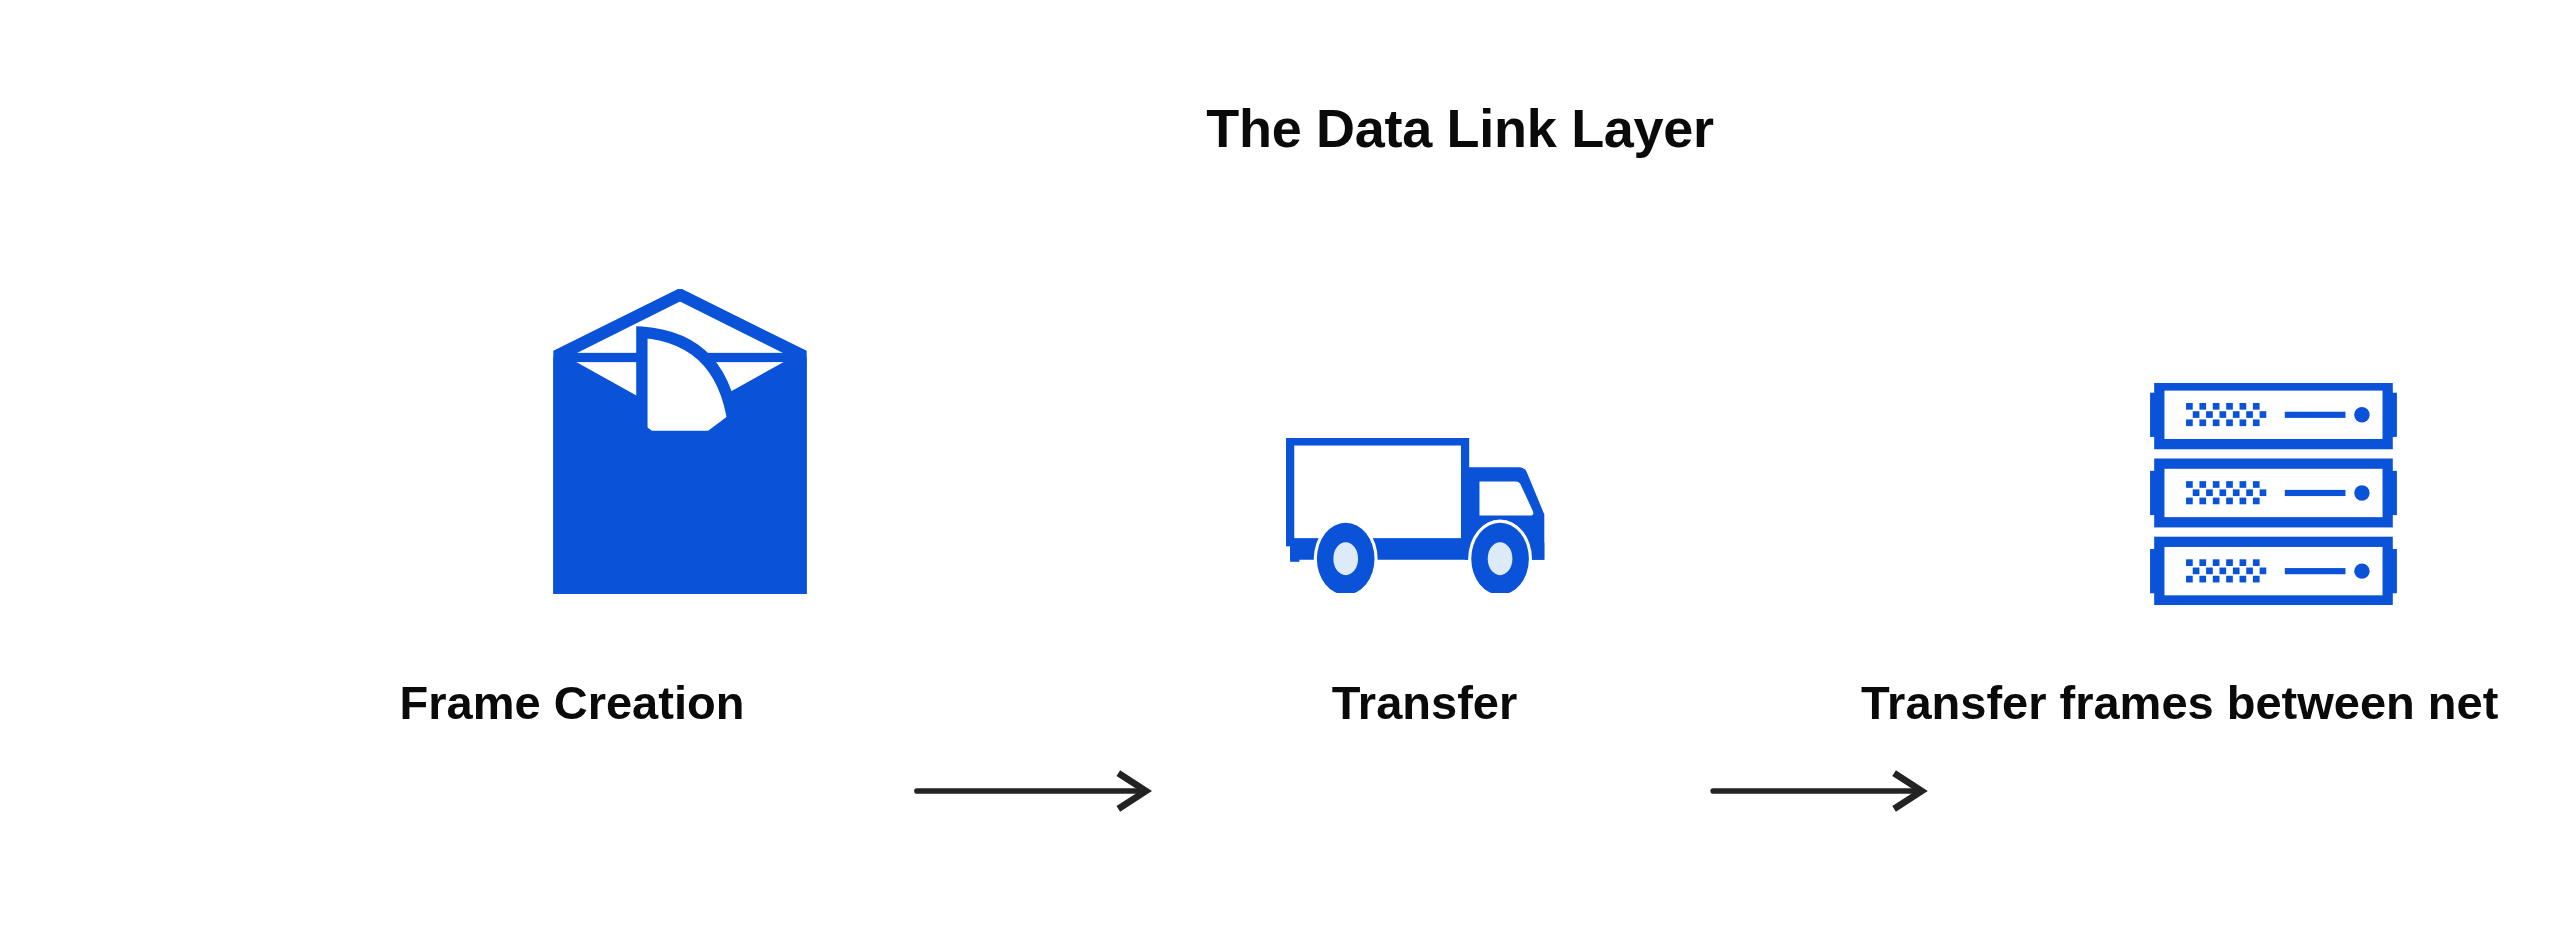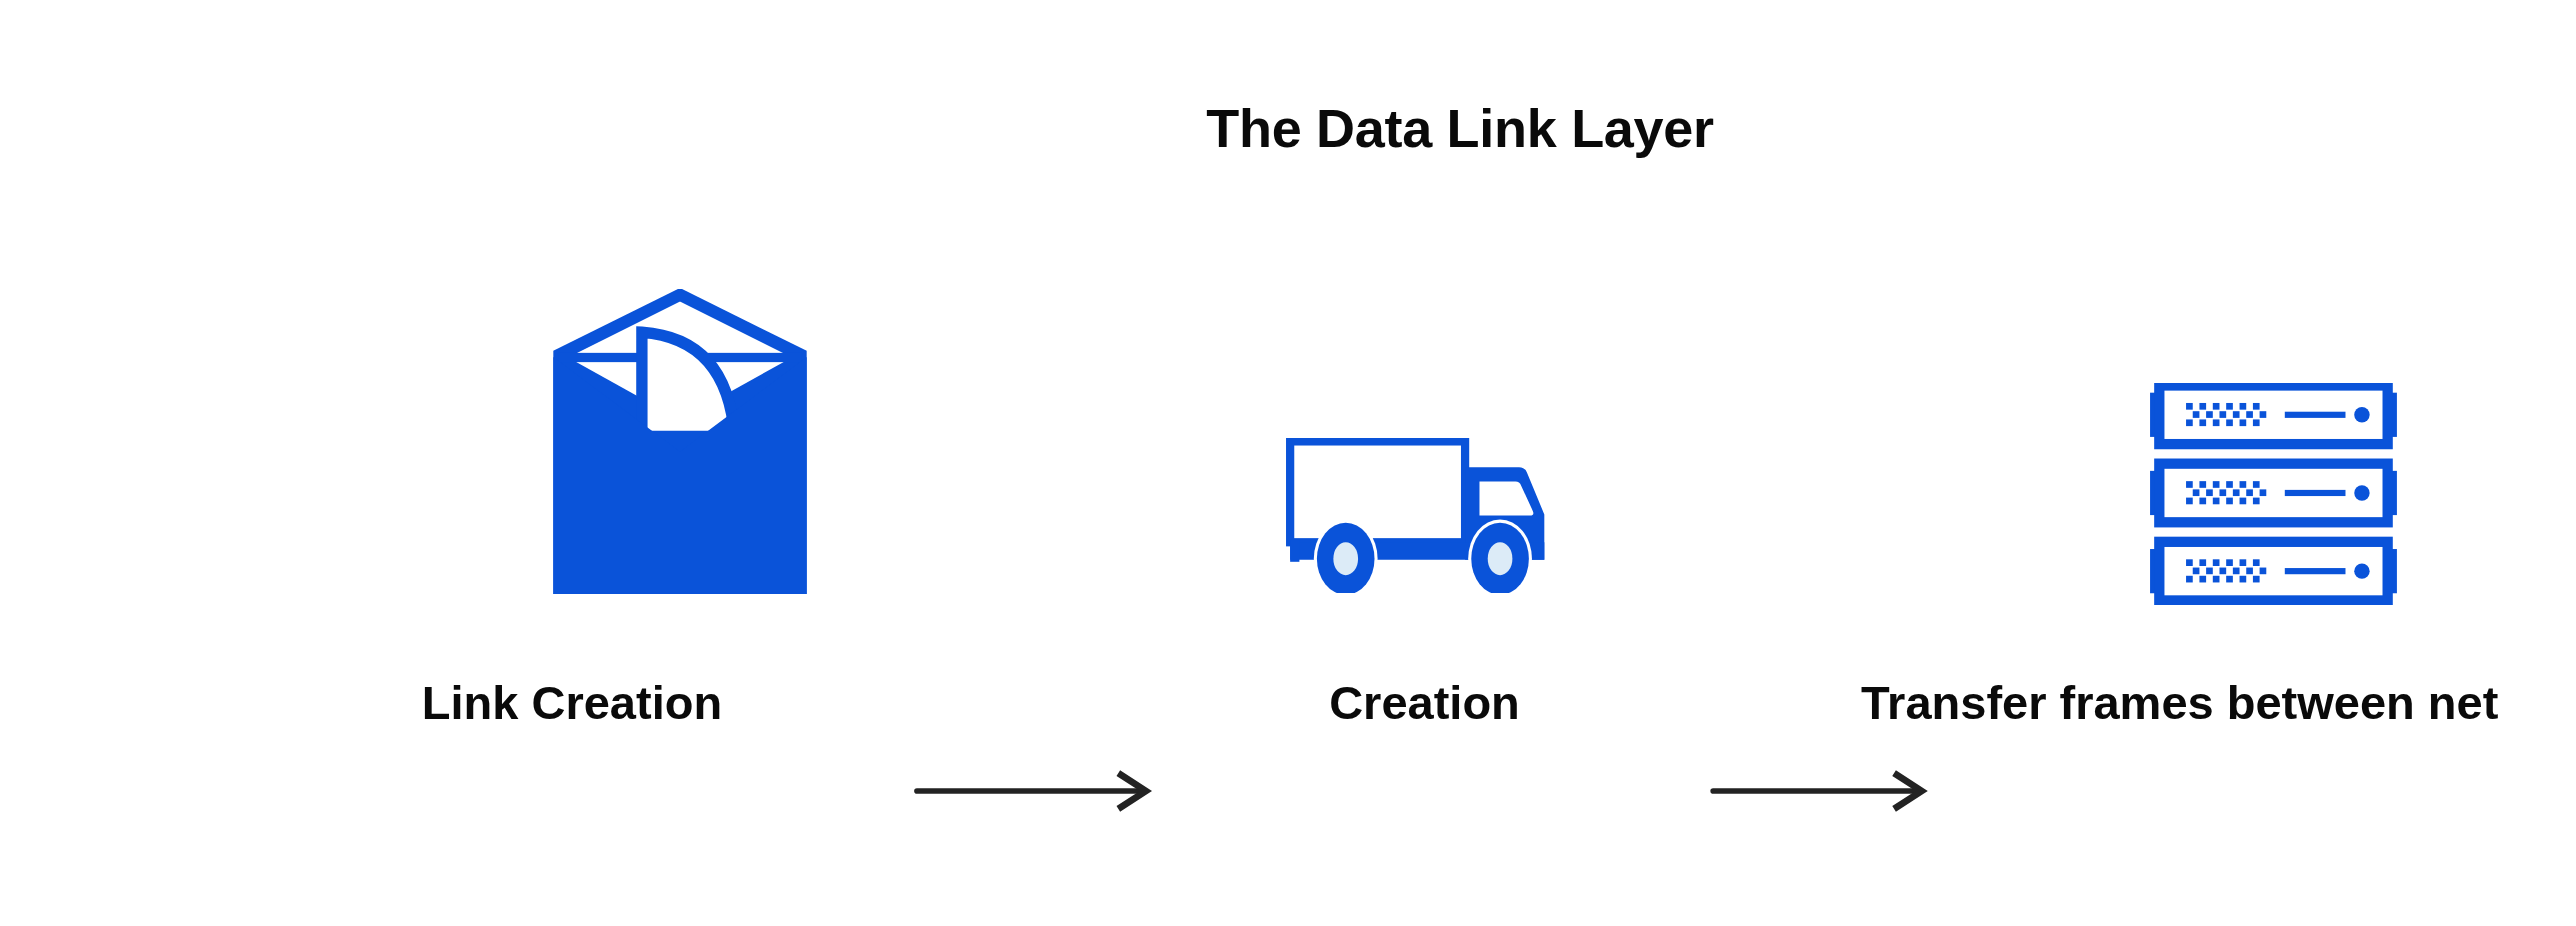--- a/index.html
+++ b/index.html
@@ -204,21 +204,21 @@
     <div class="arrow-connector" id="arrow-2">
       <svg width="222" height="46" viewBox="0 0 430 90" xmlns="http://www.w3.org/2000/svg">
         <line x1="4" y1="45" x2="400" y2="45" stroke="#232323" stroke-width="11" stroke-linecap="round"></line>
         <polyline points="358,10 412,45 358,80" fill="none" stroke="#232323" stroke-width="13" stroke-linecap="butt" stroke-linejoin="miter"></polyline>
       </svg>
     </div>
 
   </div>
 
   <div id="label-row">
-    <div class="stage-label" id="label-frame-creation">Link Creation</div>
-
-    <div class="stage-label" id="label-transport">Creation</div>
+    <div class="stage-label" id="label-frame-creation">Frame Creation</div>
+
+    <div class="stage-label" id="label-transport">Transfer</div>
 
     <div class="stage-label" id="label-transfer">Transfer frames between net</div>
   </div>
 
 </div>
 
 
 </body></html>

